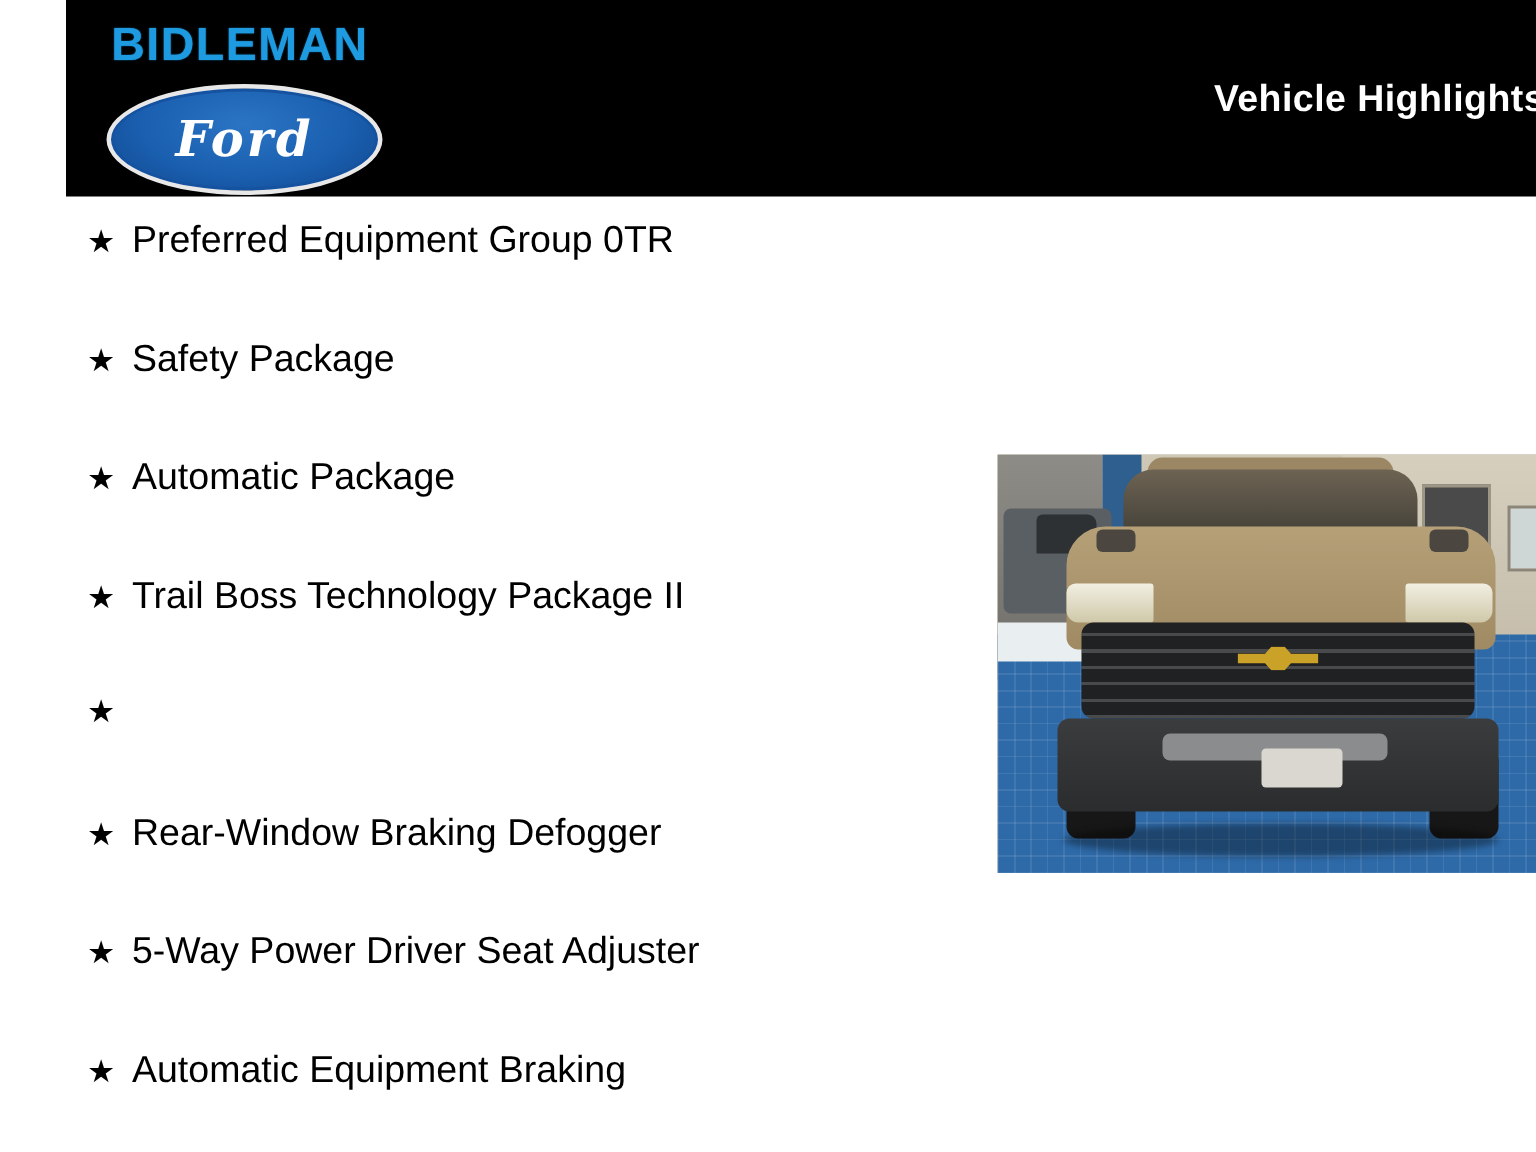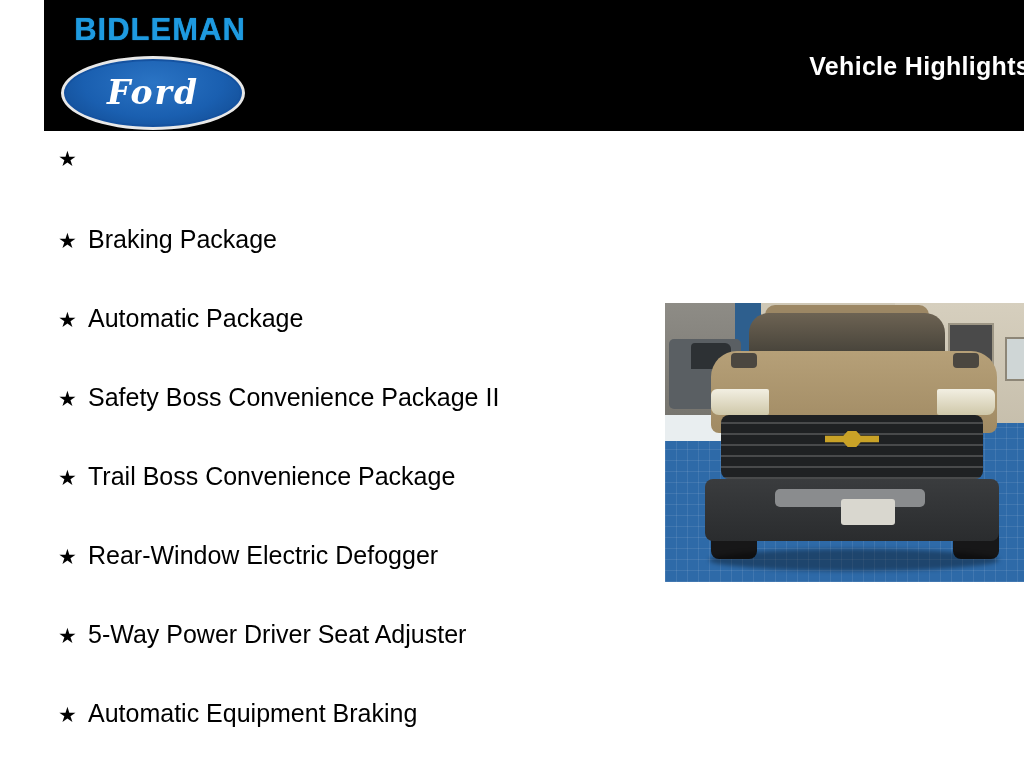--- a/index.html
+++ b/index.html
@@ -45,21 +45,21 @@
     color: #1e9ae0;
     font-size: 31px;
     font-weight: bold;
     letter-spacing: 1px;
     font-family: "Liberation Sans", sans-serif;
     text-shadow: 0 0 1px #1e9ae0;
   }
   .ford-oval {
     position: absolute;
     top: 44px;
-    left: 1px;
+    left: 11px;
     width: 178px;
     height: 68px;
     border-radius: 50% / 50%;
     background: radial-gradient(ellipse at 50% 35%, #2b74c4 0%, #1a5fb0 55%, #10468a 100%);
     border: 3px solid #e8e8e8;
     box-shadow: inset 0 0 0 2px #1552a0;
     text-decoration: underline;
   }
   .ford-script {
     position: absolute;
@@ -265,40 +265,40 @@
       <div class="ford-oval">
         <div class="ford-script">Ford</div>
       </div>
     </div>
     <div class="header-title">Vehicle Highlights</div>
   </div>
 
   <ul class="highlights">
     <li class="highlight-item">
       <span class="bullet-star">★</span>
-    </li>
-    <li class="highlight-item">
-      <span class="bullet-star">★</span>
-      <span class="highlight-label">Braking Package</span>
+      <span class="highlight-label">Preferred Equipment Group 0TR</span>
+    </li>
+    <li class="highlight-item">
+      <span class="bullet-star">★</span>
+      <span class="highlight-label">Safety Package</span>
     </li>
     <li class="highlight-item">
       <span class="bullet-star">★</span>
       <span class="highlight-label">Automatic Package</span>
     </li>
     <li class="highlight-item">
       <span class="bullet-star">★</span>
-      <span class="highlight-label">Safety Boss Convenience Package II</span>
-    </li>
-    <li class="highlight-item">
-      <span class="bullet-star">★</span>
-      <span class="highlight-label">Trail Boss Convenience Package</span>
-    </li>
-    <li class="highlight-item">
-      <span class="bullet-star">★</span>
-      <span class="highlight-label">Rear-Window Electric Defogger</span>
+      <span class="highlight-label">Trail Boss Technology Package II</span>
+    </li>
+    <li class="highlight-item">
+      <span class="bullet-star">★</span>
+    </li>
+    <li class="highlight-item">
+      <span class="bullet-star">★</span>
+      <span class="highlight-label">Rear-Window Braking Defogger</span>
     </li>
     <li class="highlight-item">
       <span class="bullet-star">★</span>
       <span class="highlight-label">5-Way Power Driver Seat Adjuster</span>
     </li>
     <li class="highlight-item">
       <span class="bullet-star">★</span>
       <span class="highlight-label">Automatic Equipment Braking</span>
     </li>
   </ul>

